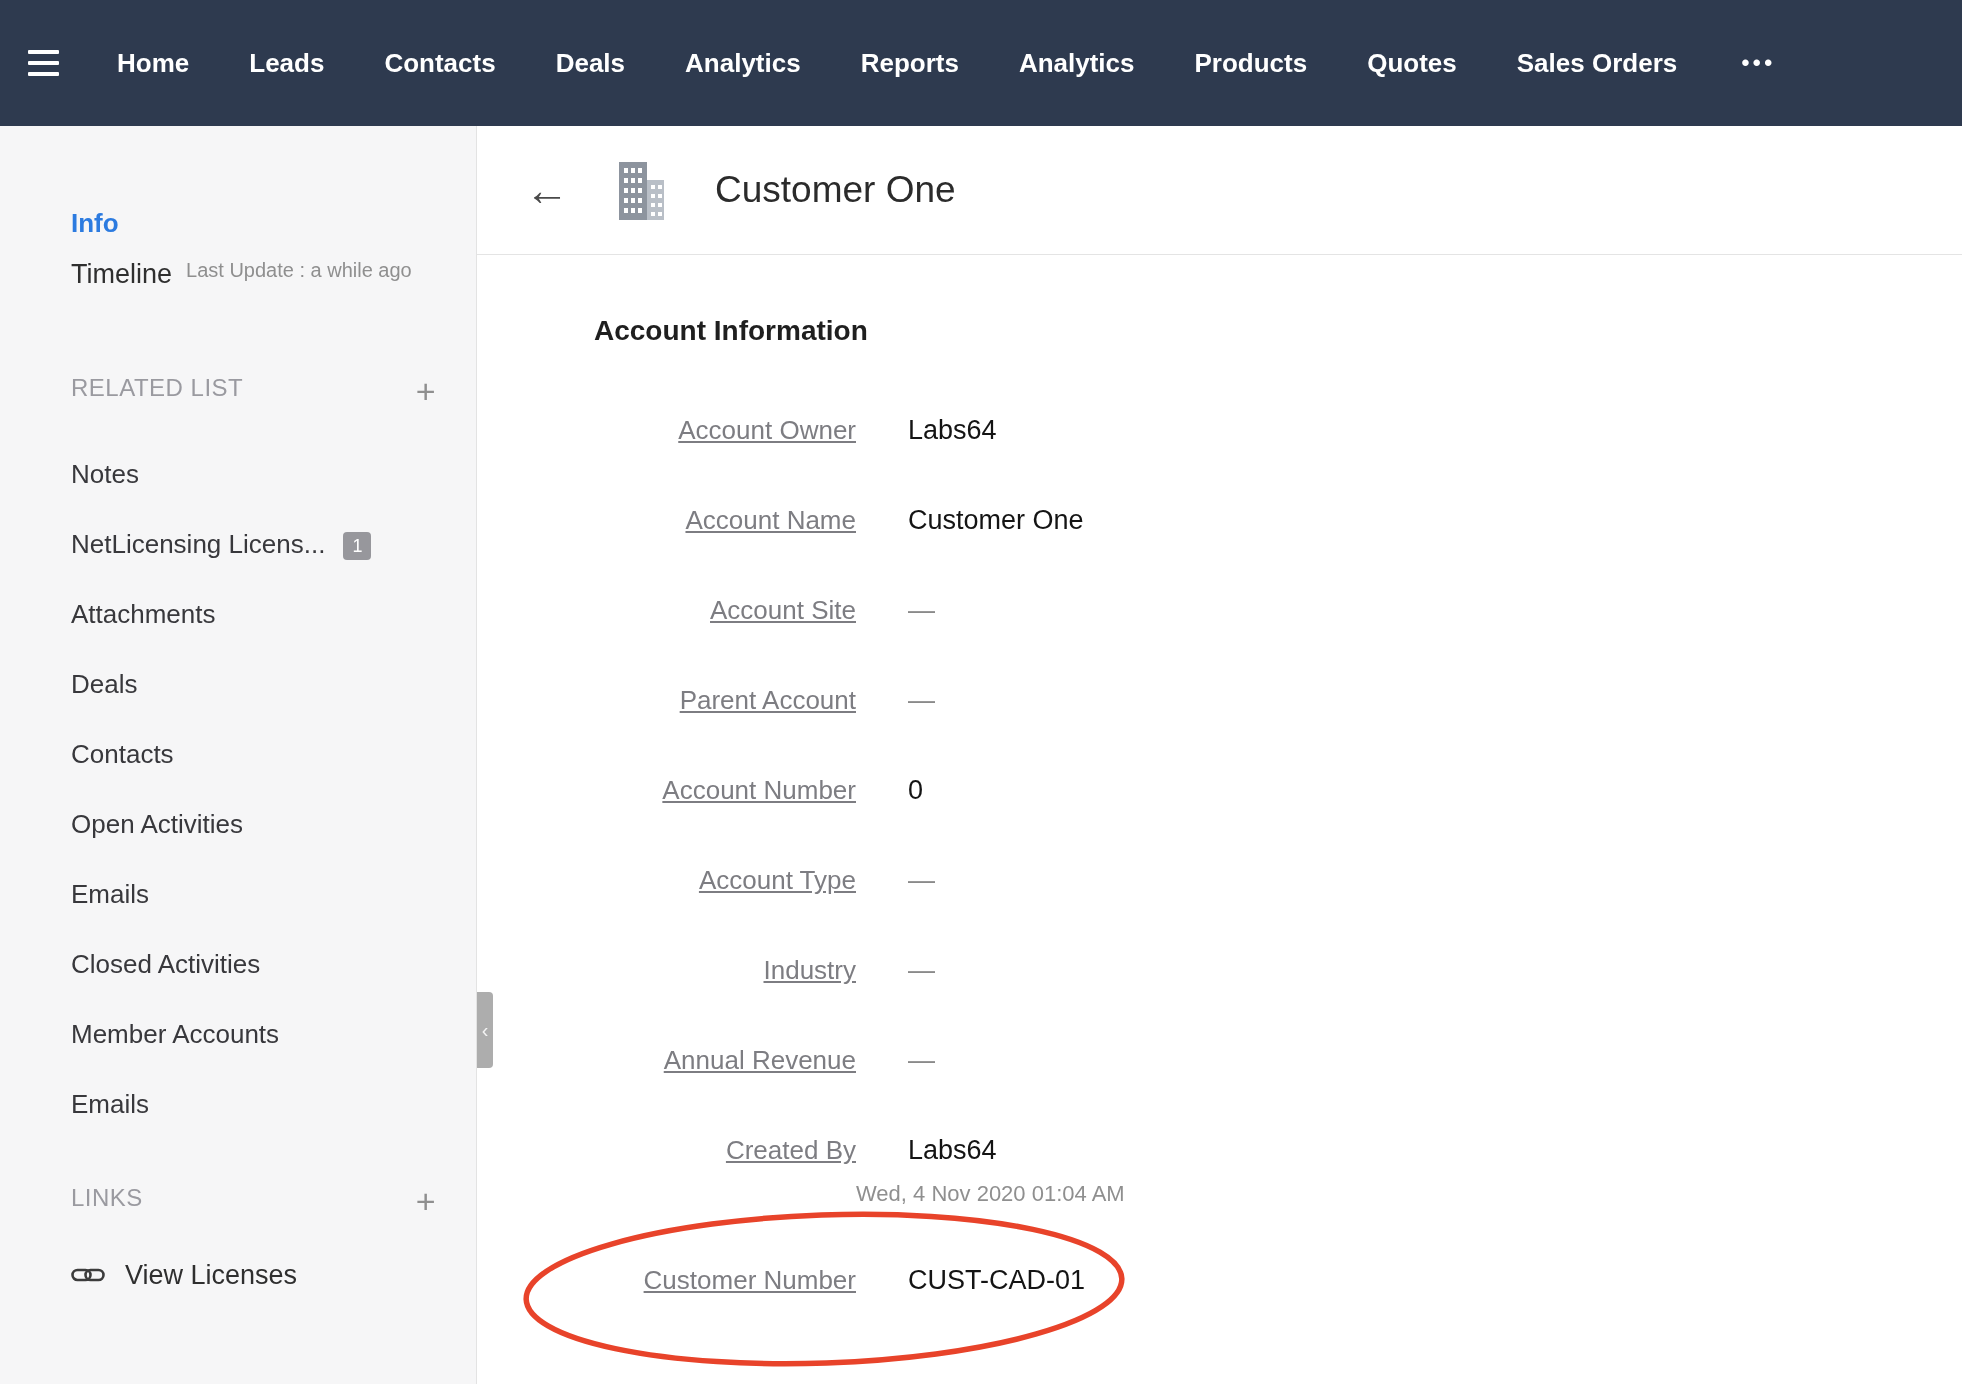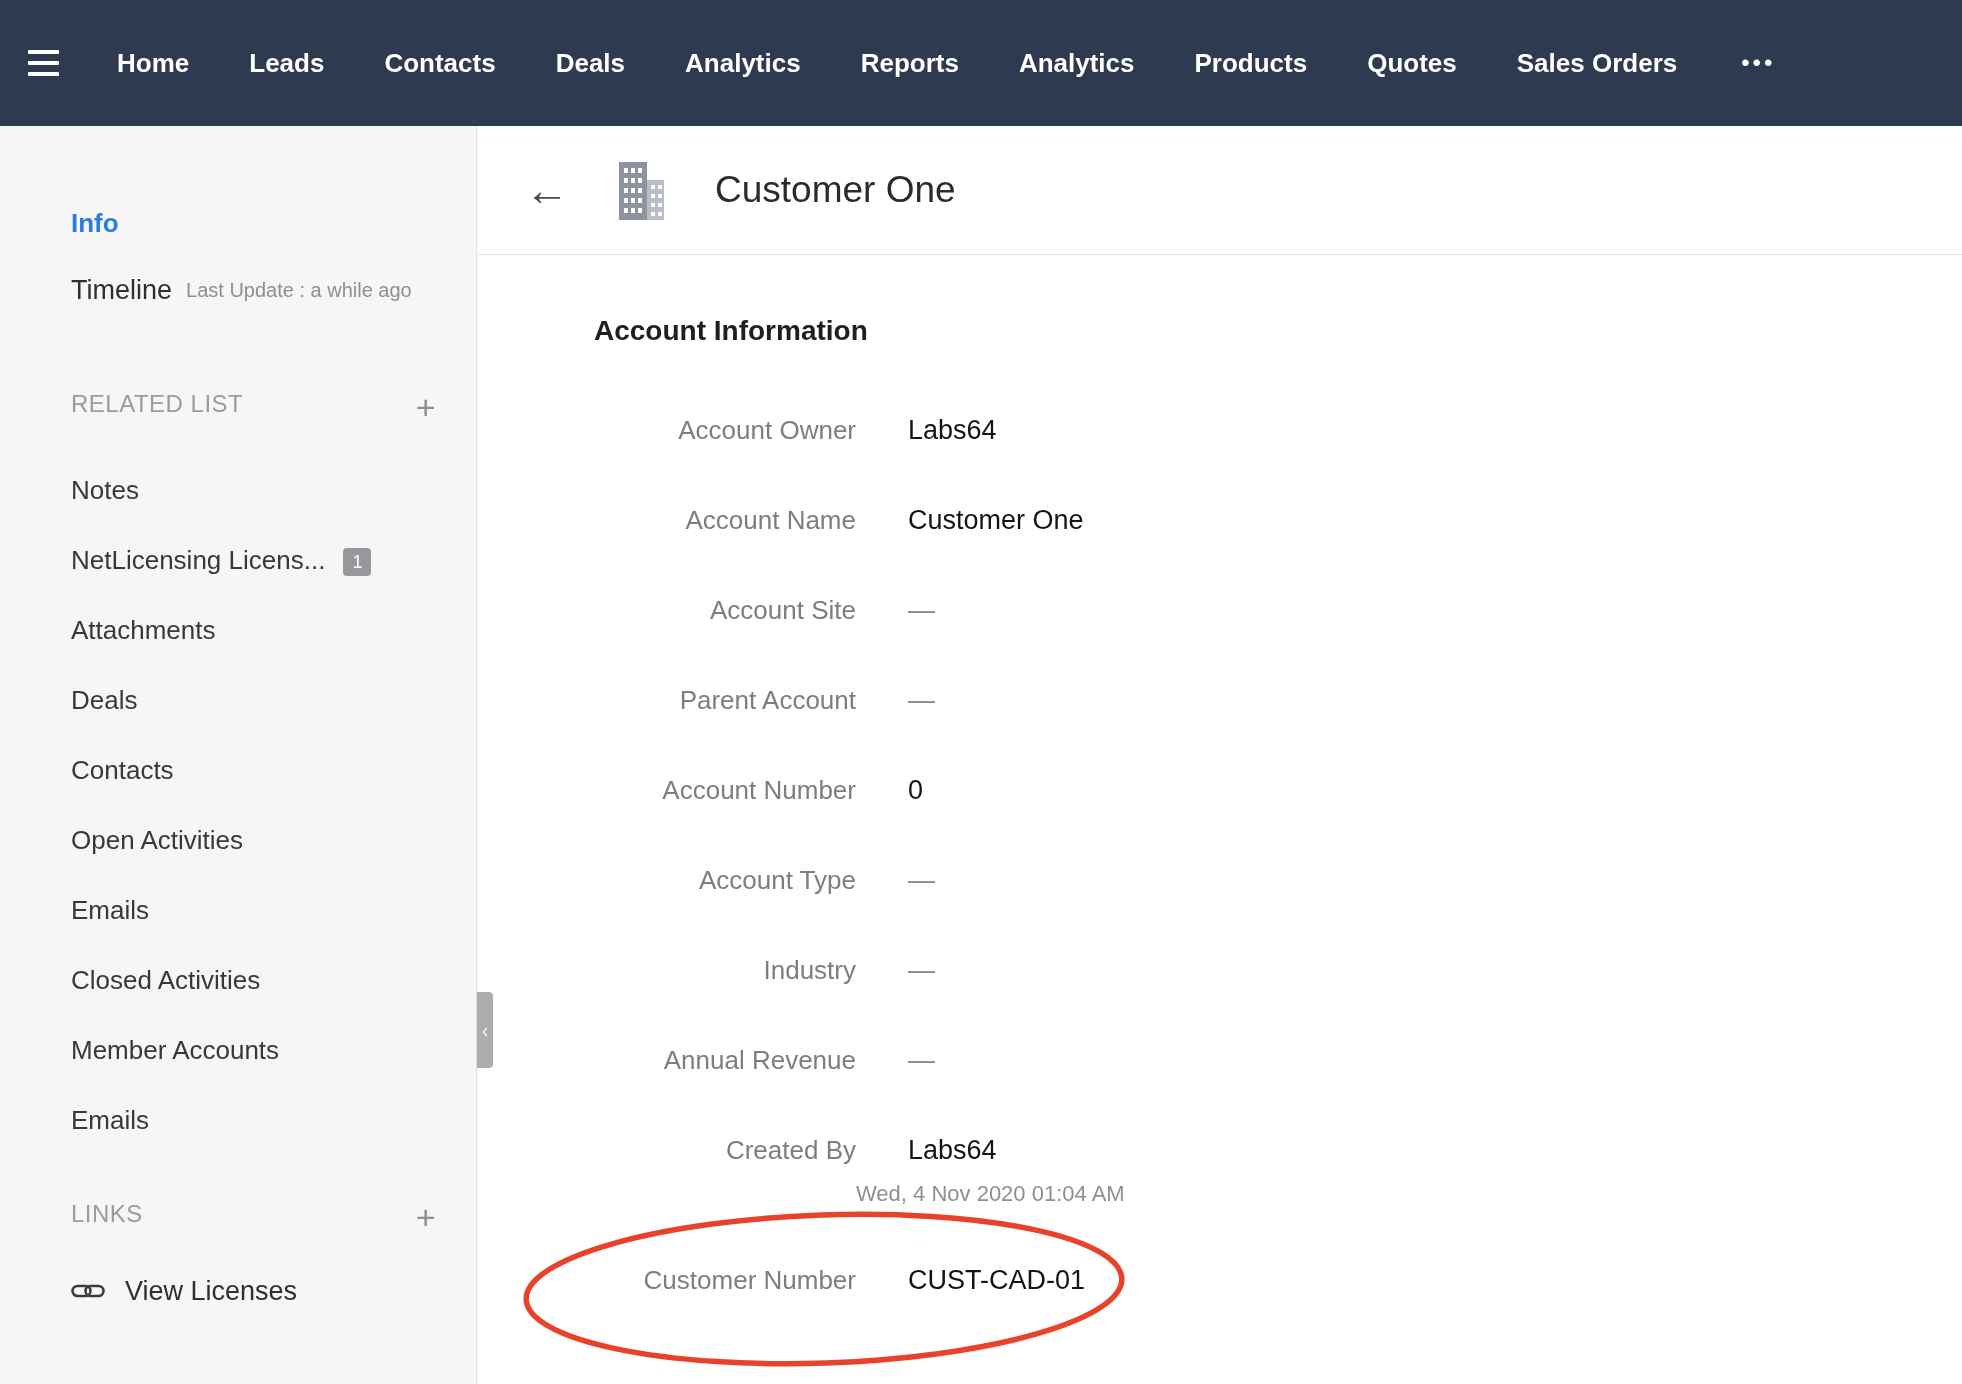--- a/index.html
+++ b/index.html
@@ -17,21 +17,21 @@
   .nav-item.active { background:#4d596b; }
   .nav-more { display:flex; align-items:center; padding:0 34px; color:#fff; font-size:24px; letter-spacing:3px; cursor:pointer; }
 
   
   .layout { display:flex; height:1284px; }
 
   
   .sidebar { width:477px; min-width:477px; background:#f6f6f7; border-right:1px solid #e3e3e3;
              padding:82px 40px 0 71px; }
   .sb-info { color:#2c7be0; font-weight:600; font-size:26px; cursor:pointer; }
-  .sb-timeline { margin-top:36px; display:flex; align-items:center; gap:14px; cursor:pointer; }
+  .sb-timeline { margin-top:20px; display:flex; align-items:flex-start; gap:14px; cursor:pointer; }
   .t-label { font-size:27px; color:#2f2f2f; }
   .t-meta { font-size:20px; color:#8f8f8f; }
   .sb-section-header { margin-top:84px; display:flex; justify-content:space-between; align-items:flex-start;
                        color:#9a9aa0; font-size:24px; letter-spacing:0.5px; }
   .plus { color:#8f8f8f; font-size:34px; font-weight:300; line-height:1; cursor:pointer; }
   .sb-list { list-style:none; margin:12px 0 0; padding:0; }
   .sb-list li { height:70px; display:flex; align-items:flex-end; font-size:26px; color:#38383c; cursor:pointer; }
   .badge { margin-left:18px; background:#97979c; color:#fff; font-size:18px; line-height:1; padding:5px 9px; border-radius:4px; }
   .sb-links-header { margin-top:64px; }
   .sb-link { margin-top:42px; display:flex; align-items:center; gap:20px; font-size:27px; color:#2f2f2f; cursor:pointer; }
@@ -43,21 +43,21 @@
   .building { margin-left:44px; display:flex; }
   .title { margin-left:46px; font-size:37px; color:#2b2b2b; font-weight:500; }
 
   .collapse-handle { position:absolute; left:0; top:866px; width:16px; height:76px; background:#adadad;
                      color:#f4f4f4; display:flex; align-items:center; justify-content:center;
                      font-size:20px; border-radius:0 4px 4px 0; cursor:pointer; }
 
   .content { padding:60px 0 0 117px; }
   .section-title { font-size:28px; font-weight:700; color:#1f1f1f; margin:0 0 66px 0; }
   .field-row { display:flex; align-items:flex-start; margin-bottom:56px; }
-  .field-label { width:262px; text-align:right; font-size:26px; color:#7d7d82; flex:none; line-height:34px; }
+  .field-label { width:262px; text-align:right; font-size:26px; color:#7d7d82; flex:none; line-height:34px;text-decoration:underline; }
   .field-value { margin-left:52px; font-size:27px; color:#141414; line-height:34px; }
   .field-value.muted { color:#8a8a8a; }
   .field-sub { margin-top:14px; font-size:22px; color:#8f8f8f; }
   .highlight-wrap { position:relative; }
   svg.annotation { position:absolute; left:-80px; top:-58px; pointer-events:none; }
 </style>
 </head>
 <body>
 
 <div class="topnav">

